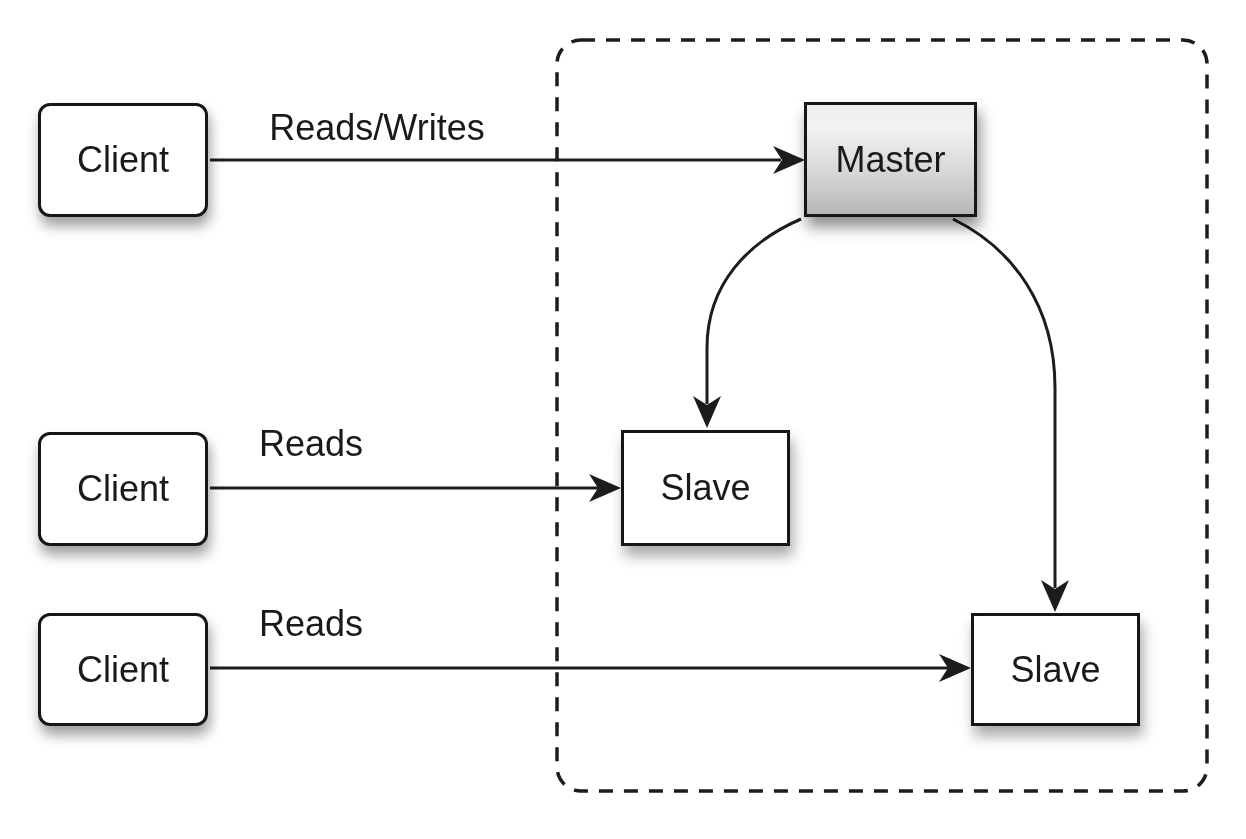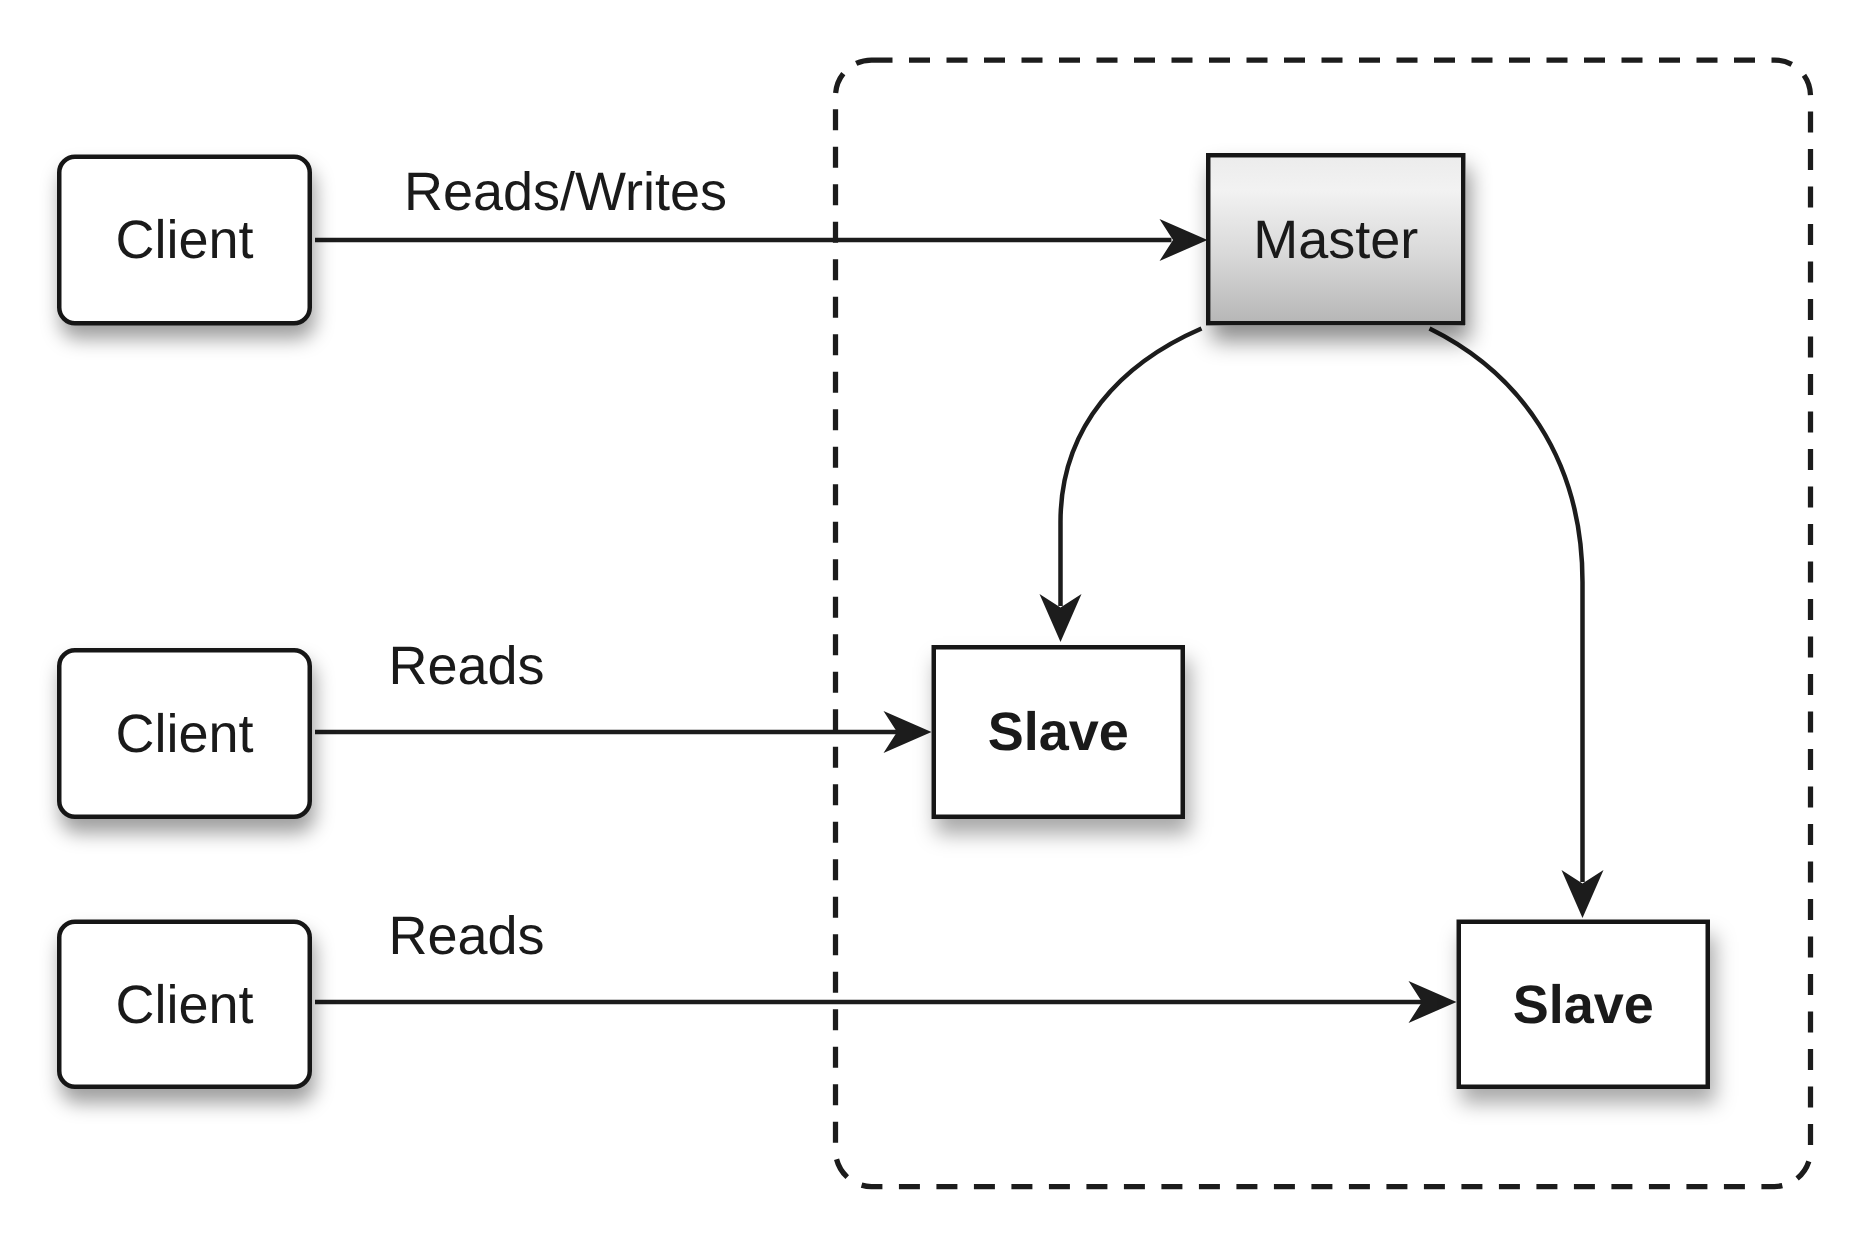--- a/index.html
+++ b/index.html
@@ -35,21 +35,20 @@
     line-height: 1;
     color: #1a1a1a;
     z-index: 2;
   }
   .client {
     border-radius: 12px;
     box-shadow: 2px 9px 13px rgba(0,0,0,0.38);
   }
   .slave {
     box-shadow: 3px 10px 13px rgba(0,0,0,0.34);
-    font-weight: bold;
   }
   .master {
     background: linear-gradient(180deg, #ececec 0%, #f2f2f2 20%, #d8d8d8 60%, #b7b7b7 100%);
     box-shadow: 3px 10px 14px rgba(0,0,0,0.45);
   }
   .edge-label {
     position: absolute;
     width: 280px;
     text-align: center;
     font-size: 36px;

